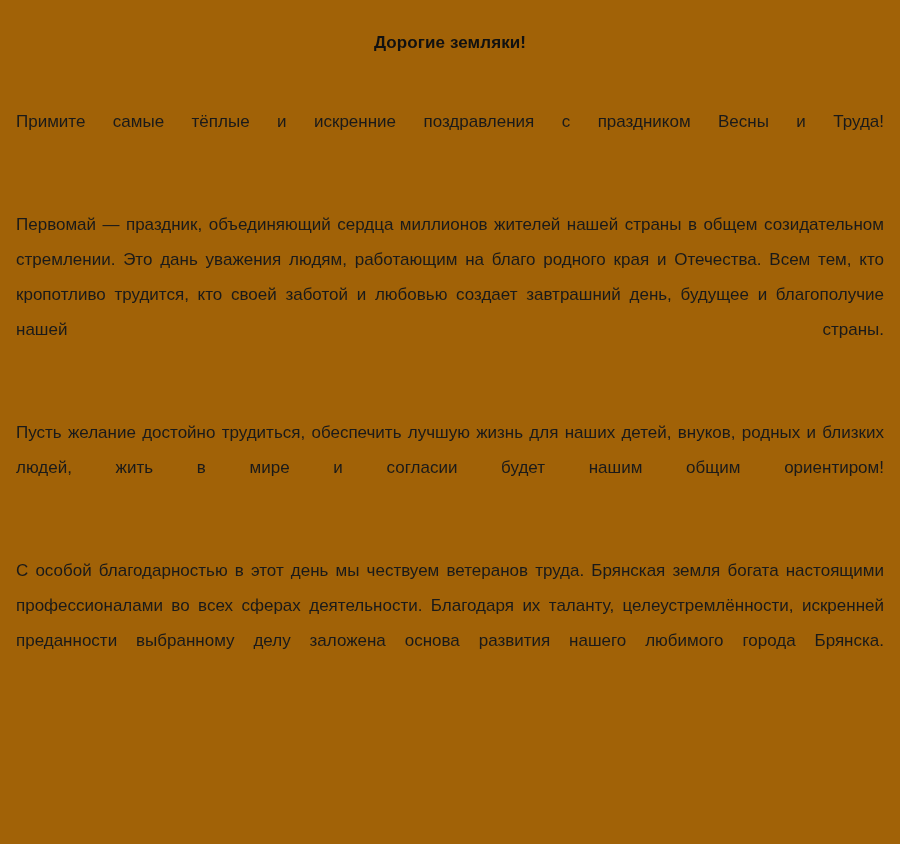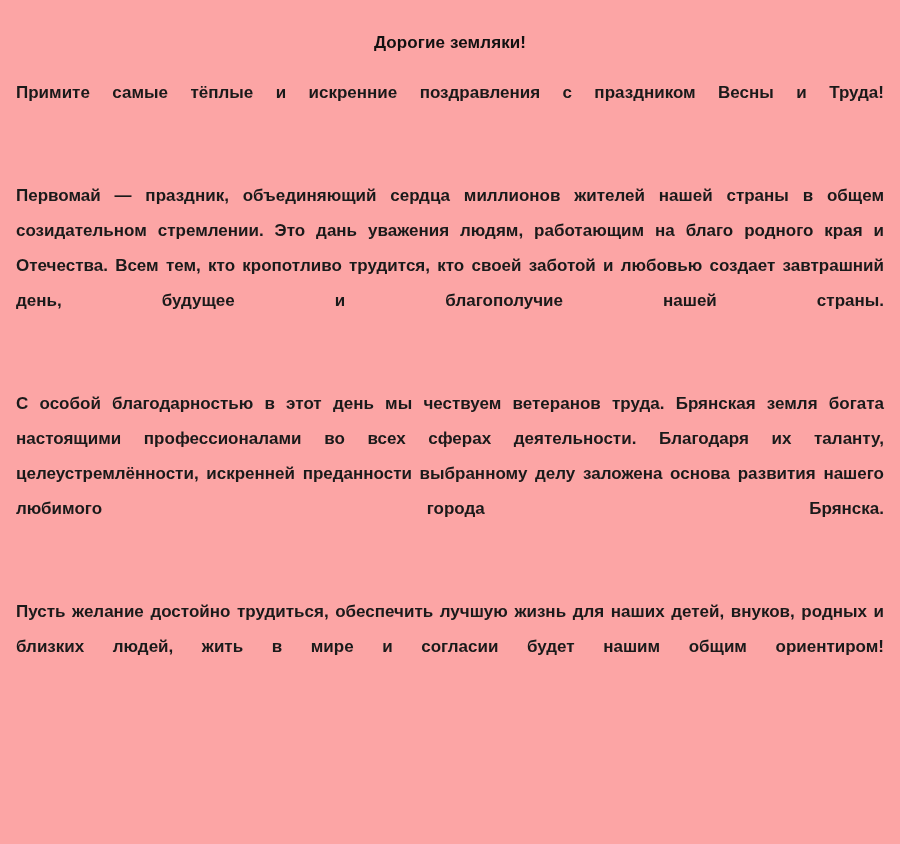--- a/index.html
+++ b/index.html
@@ -14,35 +14,34 @@
     overflow: hidden;
     font-family: "Liberation Sans", "DejaVu Sans", sans-serif;
     color: #1a1a1a;
     -webkit-font-smoothing: antialiased;
   }
   .page {
     box-sizing: border-box;
     width: 900px;
     height: 844px;
     padding: 0 16px;
-    background: #fca5a5;
+    background: #a16207;
   }
   .doc-title {
     margin: 0;
     padding-top: 32px;
     text-align: center;
     font-size: 17px;
     font-weight: bold;
     line-height: 22px;
     letter-spacing: 0.1px;
     color: #111111;
   }
   .body-copy {
-    margin-top: 21px;
-    font-weight: bold;
+    margin-top: 50px;
   }
   .para {
     margin: 0 0 33px 0;
     font-size: 17px;
     line-height: 35px;
     text-align: justify;
     text-justify: inter-word;
     color: #1a1a1a;
     word-spacing: 0.2px;
   }
@@ -61,19 +60,19 @@
 
 <div class="page">
 
   <h1 class="doc-title">Дорогие земляки!</h1>
 
   <div class="body-copy">
     <p class="para">Примите самые тёплые и искренние поздравления с праздником Весны и Труда!</p>
 
     <p class="para">Первомай — праздник, объединяющий сердца миллионов жителей нашей страны в общем созидательном стремлении. Это дань уважения людям, работающим на благо родного края и Отечества. Всем тем, кто кропотливо трудится, кто своей заботой и любовью создает завтрашний день, будущее и благополучие нашей страны.</p>
 
+    <p class="para">Пусть желание достойно трудиться, обеспечить лучшую жизнь для наших детей, внуков, родных и близких людей, жить в мире и согласии будет нашим общим ориентиром!</p>
+
     <p class="para">С особой благодарностью в этот день мы чествуем ветеранов труда. Брянская земля богата настоящими профессионалами во всех сферах деятельности. Благодаря их таланту, целеустремлённости, искренней преданности выбранному делу заложена основа развития нашего любимого города Брянска.</p>
-
-    <p class="para">Пусть желание достойно трудиться, обеспечить лучшую жизнь для наших детей, внуков, родных и близких людей, жить в мире и согласии будет нашим общим ориентиром!</p>
 
   </div>
 
 </div>
 
 </body></html>

